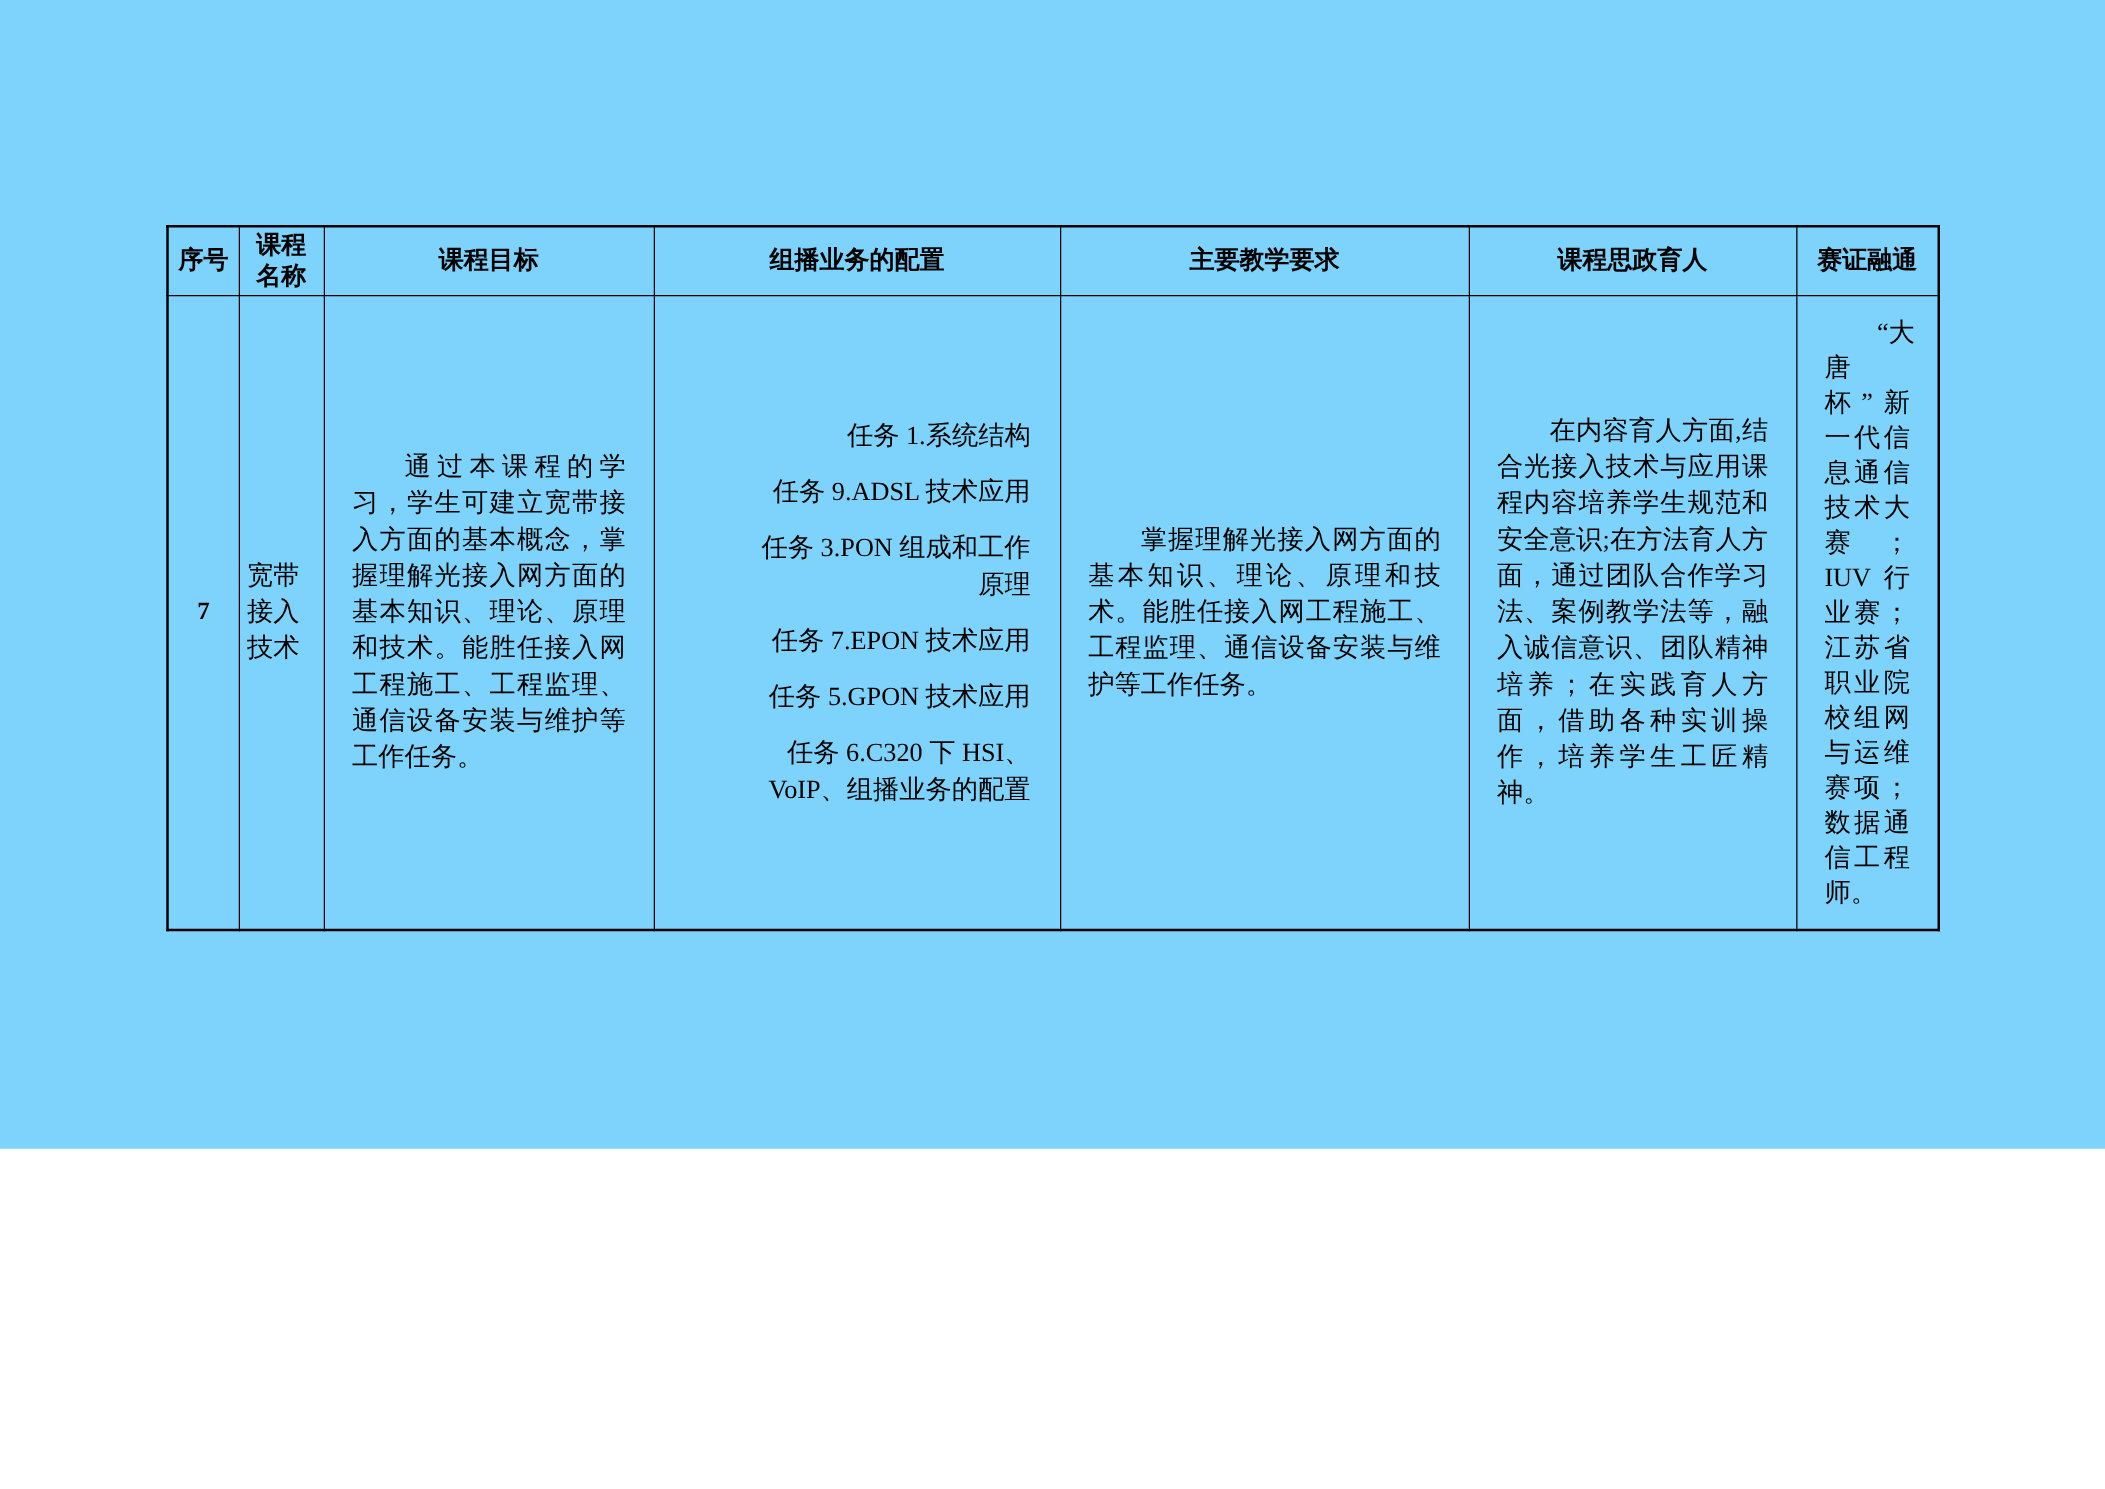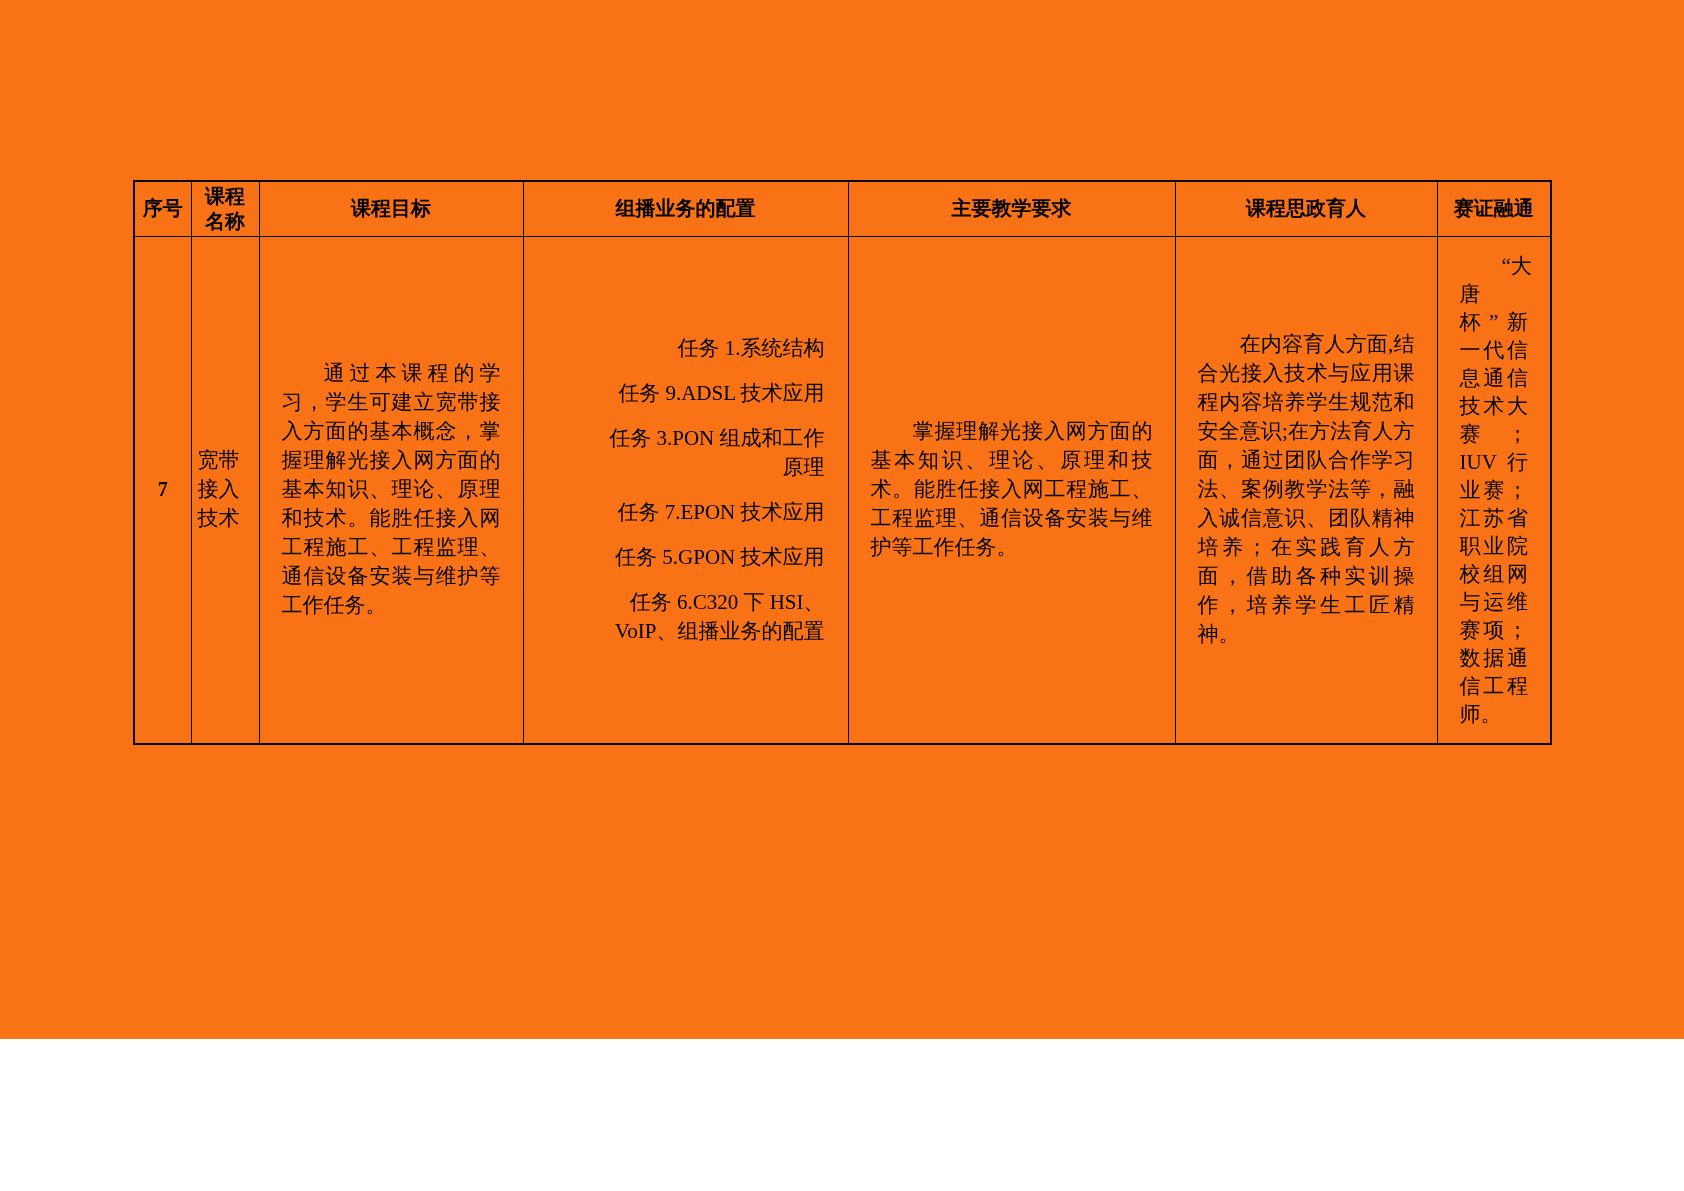--- a/index.html
+++ b/index.html
@@ -8,22 +8,22 @@
     padding: 0;
     width: 1684px;
     height: 1191px;
     background: #ffffff;
     font-family: "Liberation Serif", "DejaVu Serif", serif;
     color: #000000;
   }
   .page {
     position: relative;
     width: 1684px;
-    height: 1039px;
-    background: #f97316;
+    height: 919px;
+    background: #7dd3fc;
     overflow: hidden;
   }
   table.course-table {
     position: absolute;
     left: 133px;
     top: 180px;
     width: 1417px;
     border-collapse: collapse;
     table-layout: fixed;
     border: 2px solid #000000;

